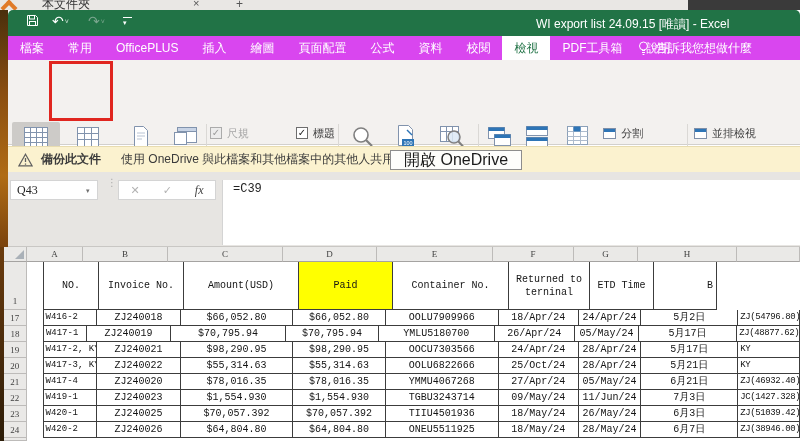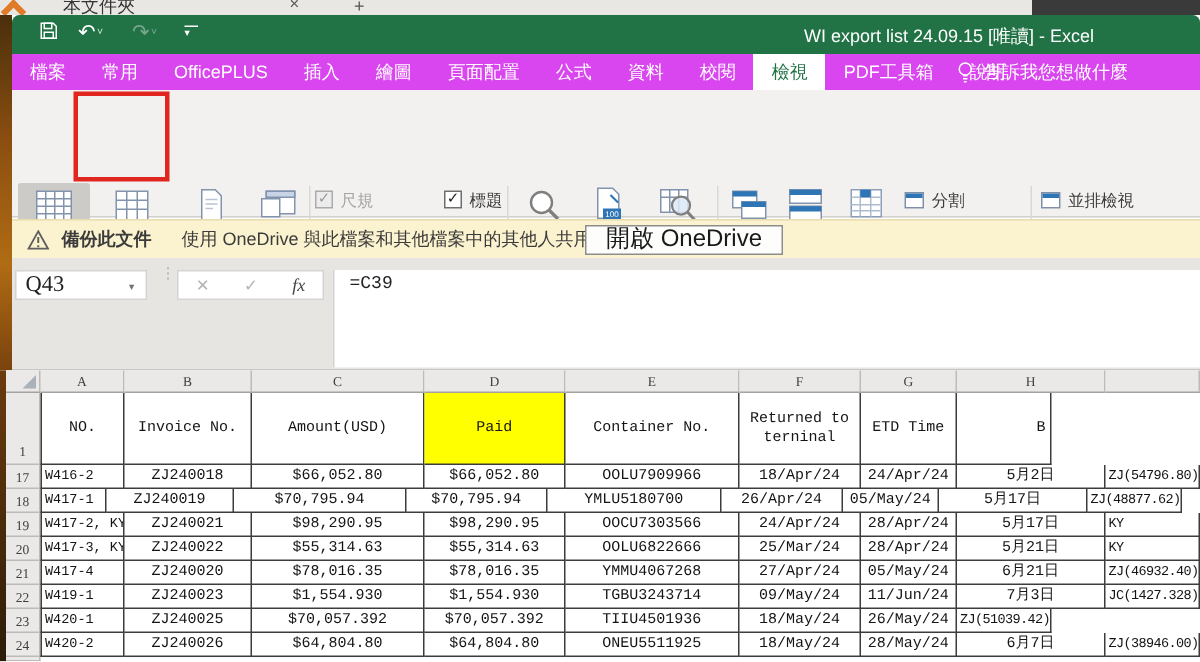--- a/index.html
+++ b/index.html
@@ -61,39 +61,39 @@
   #red-annotation { left:49px; top:61px; width:64px; height:60px; border:3px solid #e0261f; z-index:40; }
 
   
   #msgbar { left:8px; top:146px; width:792px; height:26px; background:#fbf2cf; border-top:1px solid #e8dcb0; display:flex; align-items:center; font-size:12px; color:#3b3b3b; }
   #msg-title { font-weight:bold; margin:0 20px 0 8px; white-space:nowrap; }
   #msg-text { white-space:nowrap; }
   #msg-btn { position:absolute; left:382px; top:3px; height:20px; padding:0 13px; background:#fdfdfb; border:1px solid #8d8d8d; font-size:16px; line-height:18px; color:#1a1a1a; white-space:nowrap; }
 
   
   #formula-zone { left:8px; top:172px; width:792px; height:75px; background:#e7e5e2; border-bottom:1px solid #c9c7c4; }
-  #name-box { position:absolute; left:2px; top:8px; width:88px; height:20px; background:#fff; border:1px solid #d4d4d4; font-family:"Liberation Serif",serif; font-size:15px; color:#222; line-height:18px; padding-left:6px; }
+  #name-box { position:absolute; left:2px; top:8px; width:88px; height:20px; background:#fff; border:1px solid #d4d4d4; font-family:"Liberation Serif",serif; font-size:12px; color:#222; line-height:18px; padding-left:6px; }
   #name-caret { position:absolute; left:78px; top:15px; font-size:7px; color:#707070; }
   #fz-dots { position:absolute; left:99px; top:8px; color:#adadad; font-size:10px; letter-spacing:0; line-height:6px; }
   #fx-box { position:absolute; left:110px; top:8px; width:98px; height:20px; background:#fff; border:1px solid #d4d4d4; display:flex; align-items:center; justify-content:space-around; }
   #fx-cancel,#fx-enter { color:#b3b3b3; font-size:11px; }
   #fx-fx { font-family:"Liberation Serif",serif; font-style:italic; font-size:12px; color:#444; }
   #formula-area { position:absolute; left:214px; top:8px; width:578px; height:65px; background:#fff; border-left:1px solid #d4d4d4; font-family:"Liberation Mono",monospace; font-size:12px; color:#222; padding:2px 0 0 10px; }
 
   
   #sheet { left:4px; top:247px; width:796px; height:194px; background:#fff; font-family:"Liberation Mono",monospace; }
   #col-headers { display:flex; height:15px; background:#eae9e7; }
   .corner { width:23px; height:15px; border-right:1px solid #bdbbb9; border-bottom:1px solid #a5a3a1; position:relative; background:#eae9e7; }
   .corner .tri { position:absolute; right:2px; bottom:2px; width:0; height:0; border-left:9px solid transparent; border-bottom:9px solid #aab1b8; }
   .colh { height:15px; font-size:9px; color:#3f3f3f; text-align:center; line-height:15px; border-right:1px solid #bdbbb9; border-bottom:1px solid #a5a3a1; background:#eae9e7; font-family:"Liberation Serif",serif; }
   .srow { display:flex; }
   .rnum { width:23px; background:#eae9e7; border-right:1px solid #bdbbb9; border-bottom:1px solid #bdbbb9; font-size:9px; color:#3f3f3f; display:flex; align-items:center; justify-content:center; font-family:"Liberation Serif",serif; }
   .rnum.r1 { align-items:flex-end; padding-bottom:3px; }
   .cell { border-right:1px solid #3c3c3c; border-bottom:1px solid #3c3c3c; overflow:hidden; white-space:nowrap; color:#141414; }
-  .cell.first { border-left:1px solid #3c3c3c; }
+  .cell.first { border-left:1px solid #3c3c3c;margin-left:16px; }
   .hcell { display:flex; align-items:center; justify-content:center; text-align:center; font-size:10px; line-height:1.3; white-space:pre-line; }
   .hcell.yellow { background:#ffff00; }
   .hcell.iright { justify-content:flex-end; padding-right:3px; white-space:nowrap; }
   .dcell { font-size:10px; line-height:15px; text-align:center; }
   .dcell.aleft { text-align:left; padding-left:2px; font-size:9px; }
   .dcell.ci { text-align:left; padding-left:2px; font-size:9px; letter-spacing:-0.4px; }
   svg { display:block; }
 </style>
 </head>
 <body>
@@ -399,21 +399,21 @@
           <div class="cell dcell" style="width: 99px;">5月17日</div>
           <div class="cell dcell ci" style="width: 63px;">KY</div>
         </div>
         <div class="srow" style="height: 16px;">
           <div class="rnum">20</div>
           <div class="cell dcell first aleft" style="width: 56px;">W417-3, KY</div>
           <div class="cell dcell" style="width: 85px;">ZJ240022</div>
           <div class="cell dcell" style="width: 115px;">$55,314.63</div>
           <div class="cell dcell" style="width: 94px;">$55,314.63</div>
           <div class="cell dcell" style="width: 116px;">OOLU6822666</div>
-          <div class="cell dcell" style="width: 81px;">25/Mar/24</div>
+          <div class="cell dcell" style="width: 81px;">25/Oct/24</div>
           <div class="cell dcell" style="width: 64px;">28/Apr/24</div>
           <div class="cell dcell" style="width: 99px;">5月21日</div>
           <div class="cell dcell ci" style="width: 63px;">KY</div>
         </div>
         <div class="srow" style="height: 16px;">
           <div class="rnum">21</div>
           <div class="cell dcell first aleft" style="width: 56px;">W417-4</div>
           <div class="cell dcell" style="width: 85px;">ZJ240020</div>
           <div class="cell dcell" style="width: 115px;">$78,016.35</div>
           <div class="cell dcell" style="width: 94px;">$78,016.35</div>
@@ -437,20 +437,21 @@
         </div>
         <div class="srow" style="height: 16px;">
           <div class="rnum">23</div>
           <div class="cell dcell first aleft" style="width: 56px;">W420-1</div>
           <div class="cell dcell" style="width: 85px;">ZJ240025</div>
           <div class="cell dcell" style="width: 115px;">$70,057.392</div>
           <div class="cell dcell" style="width: 94px;">$70,057.392</div>
           <div class="cell dcell" style="width: 116px;">TIIU4501936</div>
           <div class="cell dcell" style="width: 81px;">18/May/24</div>
           <div class="cell dcell" style="width: 64px;">26/May/24</div>
+          <div class="cell dcell" style="width: 99px;">6月3日</div>
           <div class="cell dcell ci" style="width: 63px;">ZJ(51039.42)+</div>
         </div>
         <div class="srow" style="height: 16px;">
           <div class="rnum">24</div>
           <div class="cell dcell first aleft" style="width: 56px;">W420-2</div>
           <div class="cell dcell" style="width: 85px;">ZJ240026</div>
           <div class="cell dcell" style="width: 115px;">$64,804.80</div>
           <div class="cell dcell" style="width: 94px;">$64,804.80</div>
           <div class="cell dcell" style="width: 116px;">ONEU5511925</div>
           <div class="cell dcell" style="width: 81px;">18/May/24</div>

